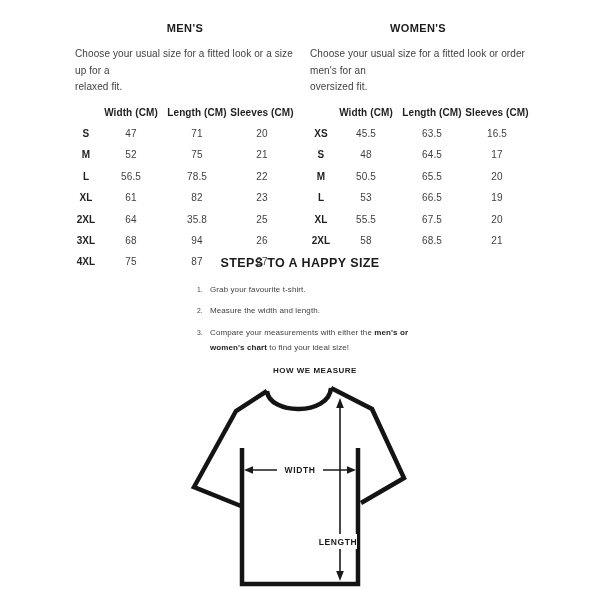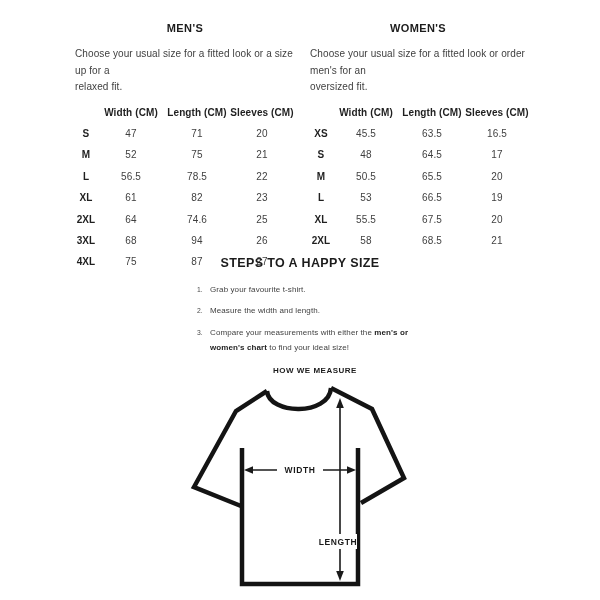--- a/index.html
+++ b/index.html
@@ -83,21 +83,21 @@
       <div class="c">78.5</div>
       <div class="c">22</div>
 
       <div class="c sz">XL</div>
       <div class="c">61</div>
       <div class="c">82</div>
       <div class="c">23</div>
 
       <div class="c sz">2XL</div>
       <div class="c">64</div>
-      <div class="c">74.6</div>
+      <div class="c">35.8</div>
       <div class="c">25</div>
 
       <div class="c sz">3XL</div>
       <div class="c">68</div>
       <div class="c">94</div>
       <div class="c">26</div>
 
       <div class="c sz">4XL</div>
       <div class="c">75</div>
       <div class="c">87</div>

